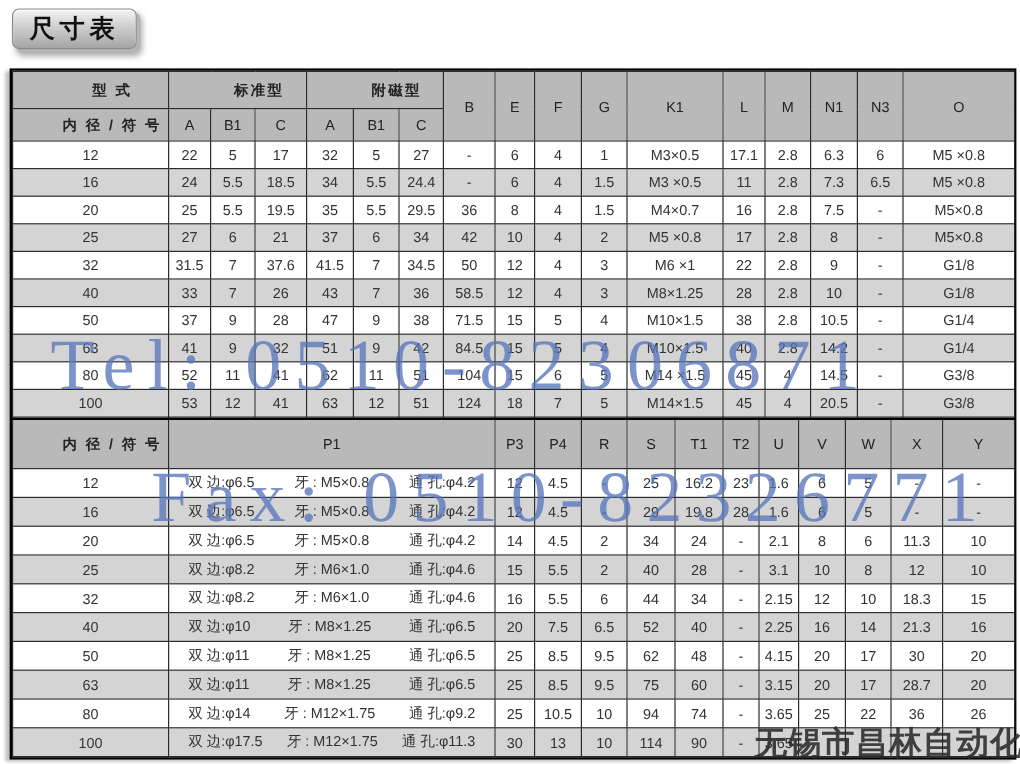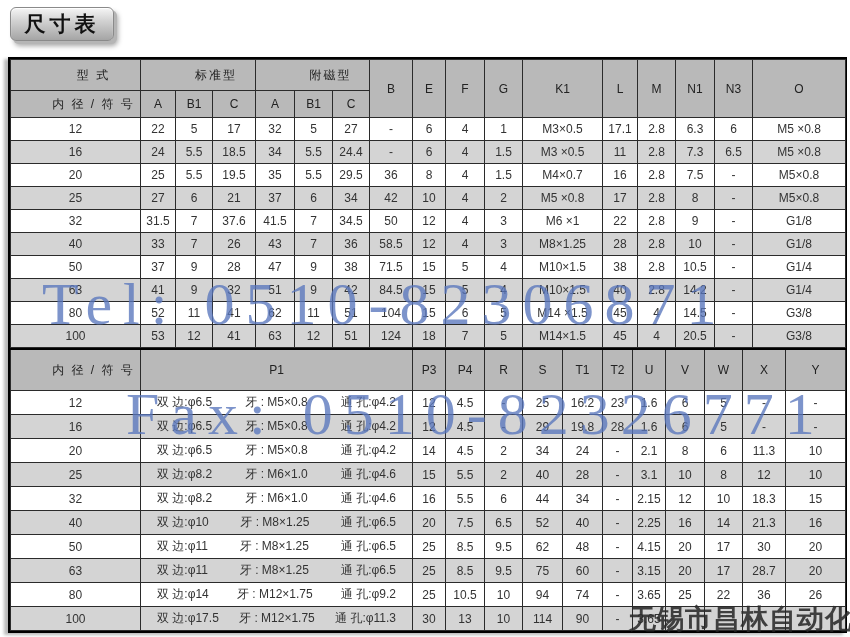--- a/index.html
+++ b/index.html
@@ -22,21 +22,21 @@
     border:2px solid #000;
     box-shadow:-4px 2px 3px rgba(0,0,0,0.28);
     background:#fff;
   }
   table{border-collapse:collapse;table-layout:fixed;width:100%;}
   th,td{
     border:1px solid #2b2b2b;text-align:center;vertical-align:middle;
     font-size:12px;color:#333;padding:0;overflow:hidden;white-space:nowrap;
   }
   thead th{background:#b9b9b9;color:#222;font-weight:normal;}
-  th.cn{font-weight:normal;letter-spacing:2px;padding-left:36px;}
+  th.cn{font-weight:bold;letter-spacing:2px;padding-left:36px;}
   #t1 thead tr.h1 th{height:30px;}
   #t1 thead tr.h2 th{height:26px;}
   #t1 tbody tr{height:23px;}
   #t2 thead tr th{height:40px;}
   #t2 tbody tr{height:24px;}
   tr.alt td{background:#d4d4d4;}
   #t2 table{border-top:2px solid #000;}
   td.p1cell{padding:0 16px;}
   .p1flex{display:flex;justify-content:space-between;width:100%;}
   .p1flex span{white-space:nowrap;}

